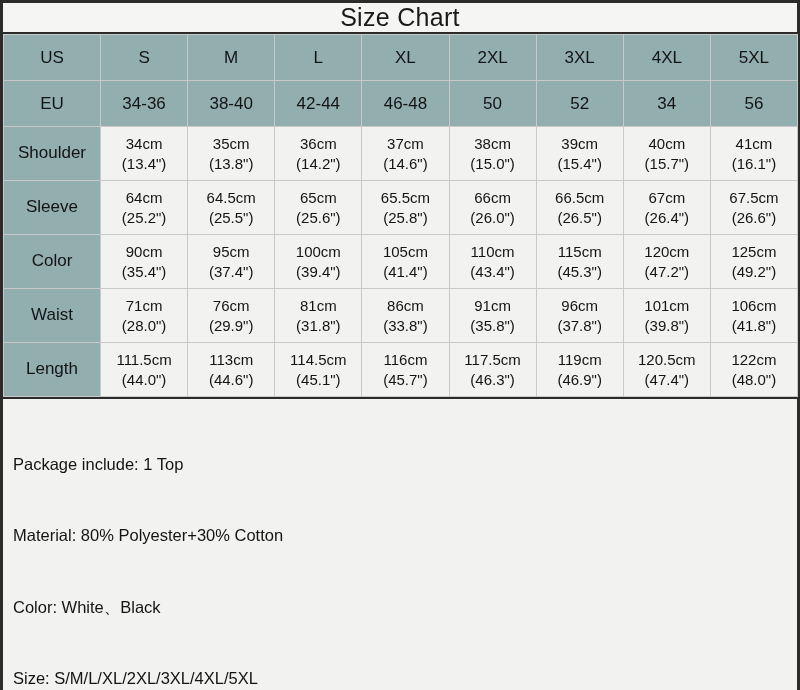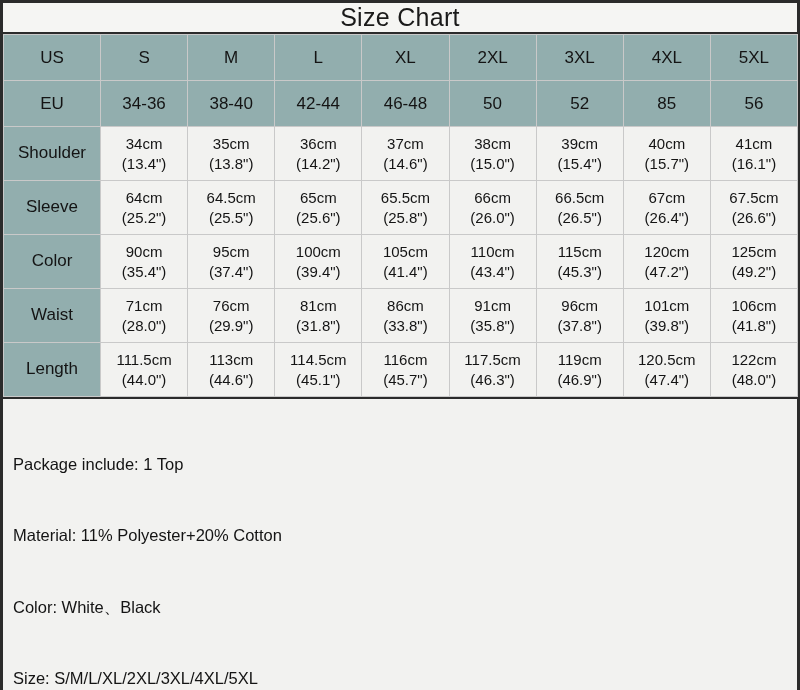--- a/index.html
+++ b/index.html
@@ -139,21 +139,21 @@
 
 
       <tr class="conv-row">
         <td class="row-label">EU</td>
         <td>34-36</td>
         <td>38-40</td>
         <td>42-44</td>
         <td>46-48</td>
         <td>50</td>
         <td>52</td>
-        <td>85</td>
+        <td>34</td>
         <td>56</td>
       </tr>
 
       <tr class="meas-row">
         <td class="row-label">Shoulder</td>
         <td>
           <span class="cm-line">34cm</span>
           <span class="inch-line">(13.4")</span>
         </td>
         <td>
@@ -328,19 +328,19 @@
           <span class="cm-line">122cm</span>
           <span class="inch-line">(48.0")</span>
         </td>
       </tr>
 
     </tbody>
   </table>
 
   <div class="notes">
     <div class="note-line">Package include: 1 Top</div>
-    <div class="note-line">Material: 11% Polyester+20% Cotton</div>
+    <div class="note-line">Material: 80% Polyester+30% Cotton</div>
     <div class="note-line">Color: White、Black</div>
     <div class="note-line">Size: S/M/L/XL/2XL/3XL/4XL/5XL</div>
     <div class="note-line">Attention:</div>
   </div>
 
 </div>
 
 </body></html>

